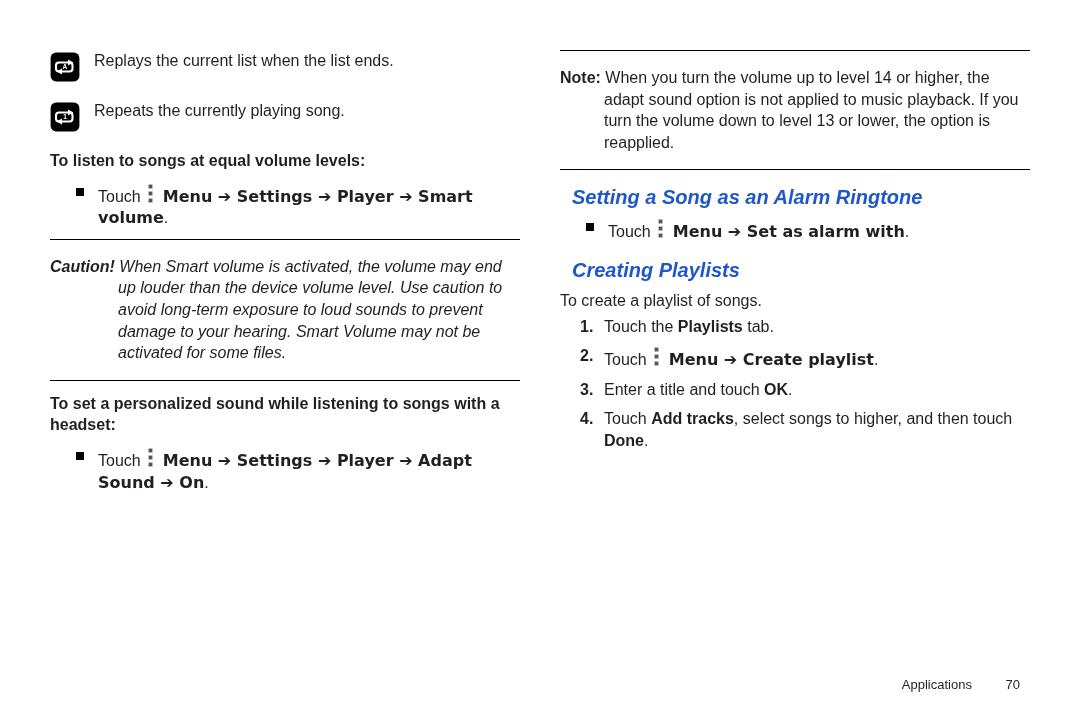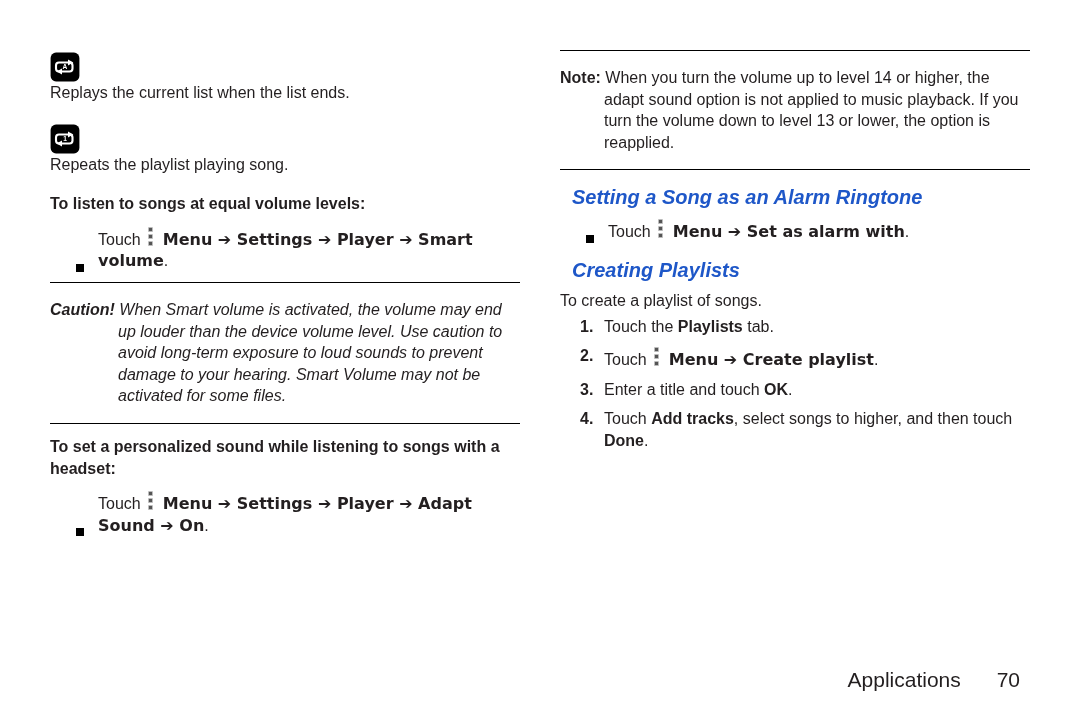--- a/index.html
+++ b/index.html
@@ -33,30 +33,29 @@
     width: 30px;
     height: 30px;
     flex: 0 0 30px;
     margin-right: 14px;
     margin-top: 2px;
   }
   .row-icon {
     display: flex;
     align-items: flex-start;
     margin-bottom: 18px;
-    flex-direction: column;
   }
   .bold { font-weight: bold; }
   .subhead {
     font-weight: bold;
     margin: 6px 0 10px 0;
   }
   .bullet-row {
     display: flex;
-    align-items: flex-end;
+    align-items: flex-start;
     margin: 4px 0 10px 26px;
   }
   .bullet-square {
     width: 8px;
     height: 8px;
     background: #000;
     flex: 0 0 8px;
     margin-right: 14px;
     margin-top: 6px;
   }
@@ -104,21 +103,21 @@
     margin-bottom: 8px;
   }
   ol.steps li .num {
     font-weight: bold;
     min-width: 24px;
   }
   .footer {
     position: absolute;
     bottom: 28px;
     right: 60px;
-    font-size: 21px;
+    font-size: 13px;
   }
   .footer .pg { margin-left: 30px; }
 </style>
 </head>
 <body>
 
 <div class="page">
 
   <div class="col">
 
@@ -134,21 +133,21 @@
     </div>
 
     <div class="row-icon">
       <svg class="icon-svg" viewBox="0 0 100 100">
         <rect x="2" y="2" width="96" height="96" rx="18" ry="18" fill="#000"></rect>
         <path d="M30 35 h35 a10 10 0 0 1 10 10 v10 a10 10 0 0 1 -10 10 h-35 a10 10 0 0 1 -10 -10 v-10 a10 10 0 0 1 10 -10 z" fill="none" stroke="#fff" stroke-width="7"></path>
         <polygon points="60,25 60,45 78,35" fill="#fff"></polygon>
         <polygon points="40,75 40,55 22,65" fill="#fff"></polygon>
         <text x="50" y="57" font-size="22" font-family="Arial" fill="#fff" text-anchor="middle" font-weight="bold">1</text>
       </svg>
-      <span>Repeats the playlist playing song.</span>
+      <span>Repeats the currently playing song.</span>
     </div>
 
     <div class="subhead">To listen to songs at equal volume levels:</div>
 
     <div class="bullet-row">
       <div class="bullet-square"></div>
       <div>
         <span>Touch </span><span class="menu-icon"><span></span><span></span><span></span></span><span class="bold arrow"> Menu ➔ Settings ➔ Player ➔ Smart volume</span><span>.</span>
       </div>
     </div>

